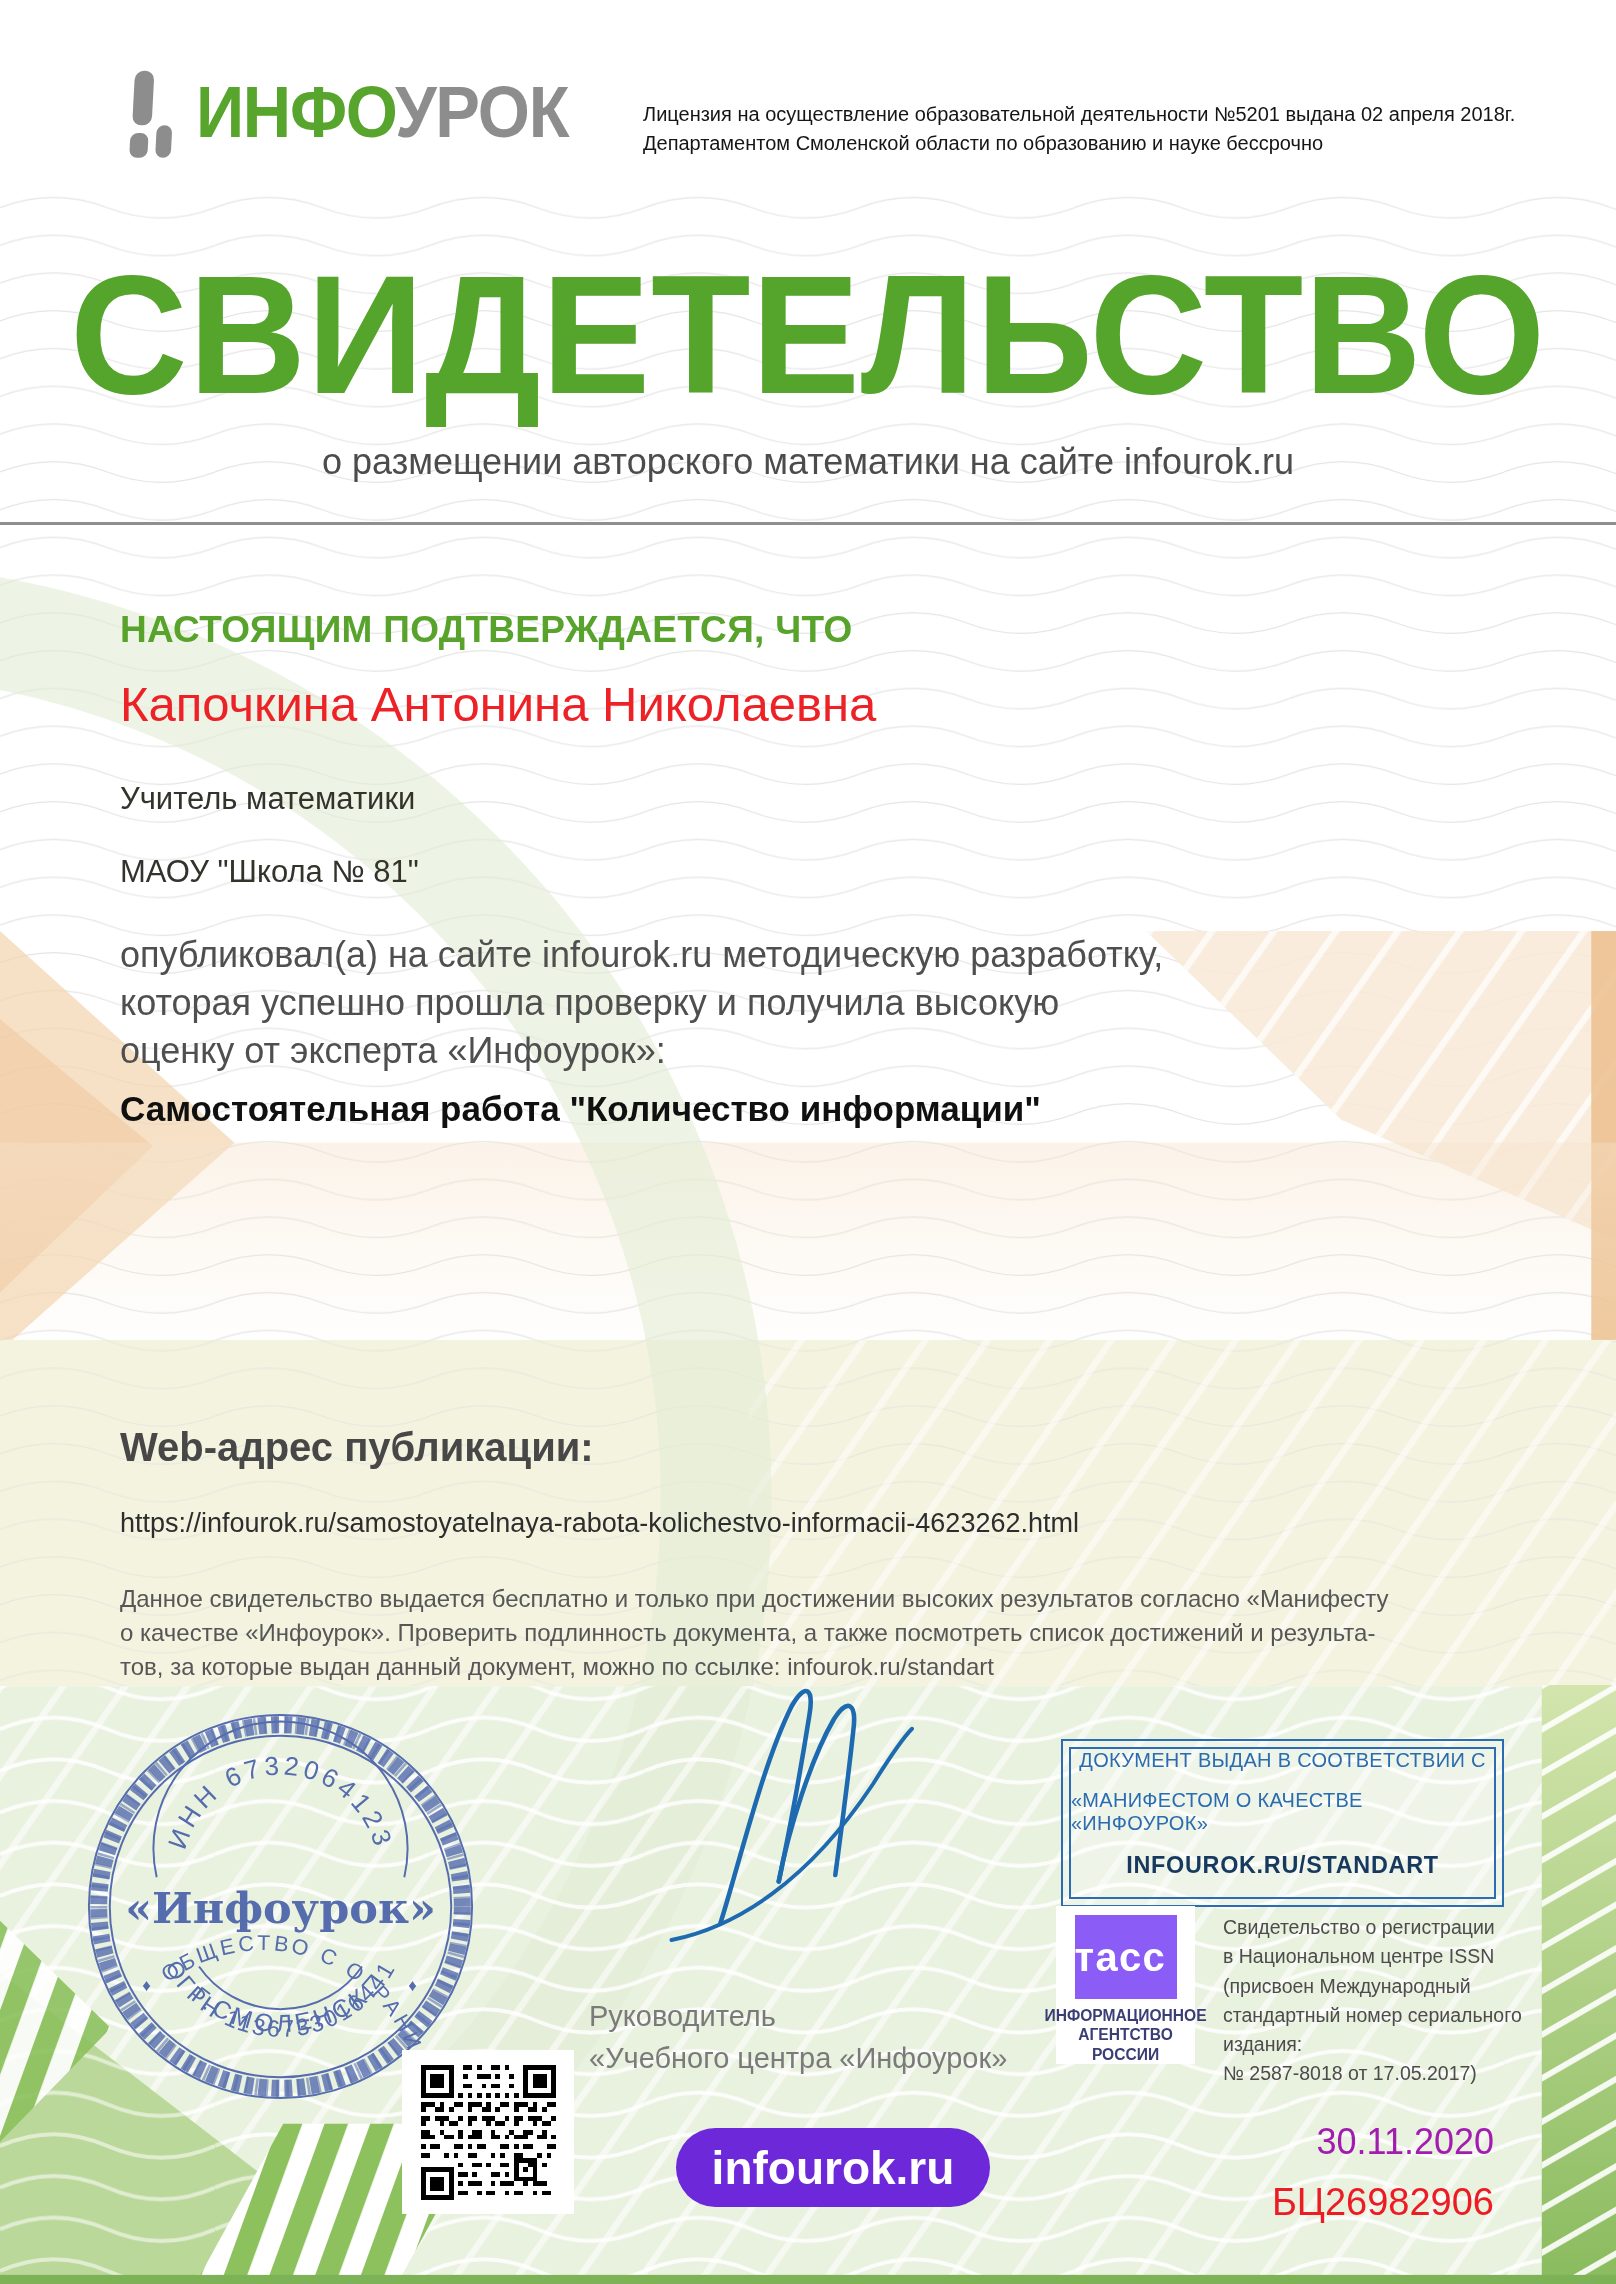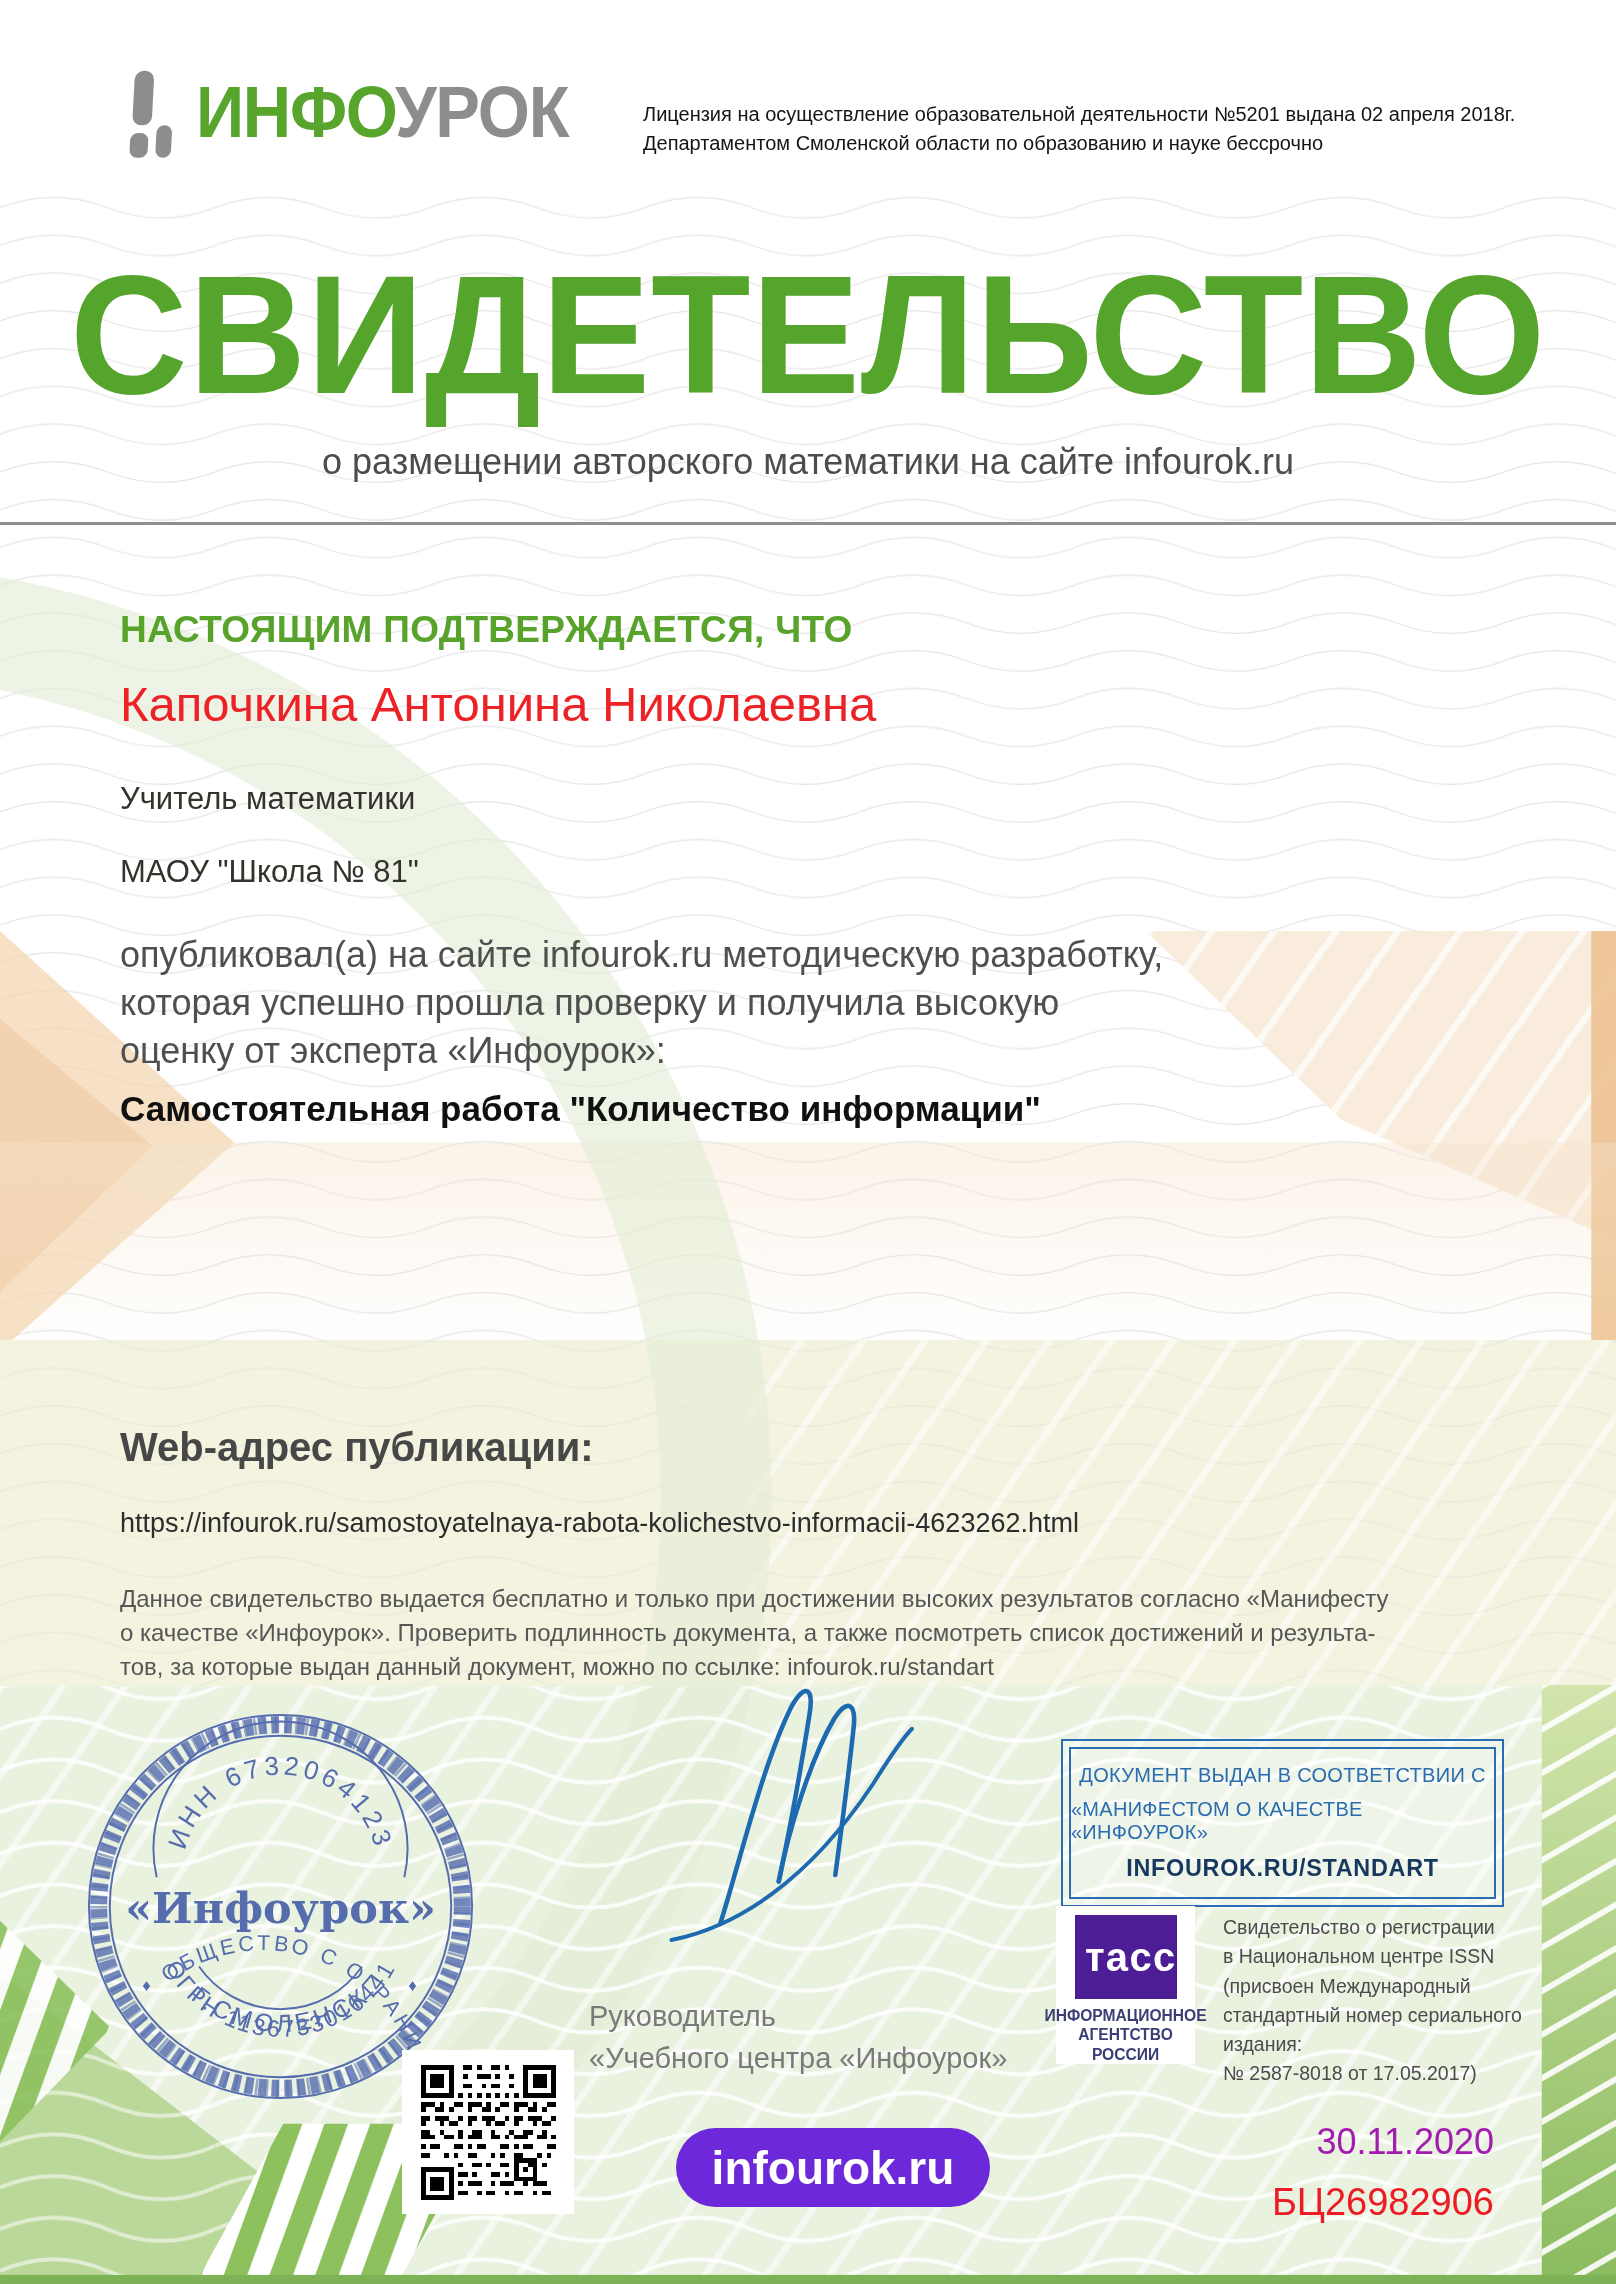--- a/index.html
+++ b/index.html
@@ -43,28 +43,28 @@
   
   .signature-svg{left:658px;top:1667px;z-index:2;}
   .sig-name{left:589px;top:1942px;font-size:42px;color:#6b6b6b;z-index:3;}
   .sig-role1{left:589px;top:2000px;font-size:29px;color:#7a7a7a;z-index:3;}
   .sig-role2{left:589px;top:2042px;font-size:29px;color:#7a7a7a;z-index:3;}
 
   
   .qbox{left:1061px;top:1739px;width:443px;height:168px;border:2.6px solid #2b6cb3;background:rgba(255,255,255,.25);
         box-sizing:border-box;padding:5.9px;z-index:3;}
   .qbox-inner{width:100%;height:100%;border:2px solid #2b6cb3;box-sizing:border-box;
-              display:flex;flex-direction:column;align-items:center;justify-content:center;gap:11px;}
+              display:flex;flex-direction:column;align-items:center;gap:17px;}
   .qline{font-size:20px;color:#2a6cb0;letter-spacing:0.3px;}
   .qline3{font-size:23.4px;font-weight:bold;color:#17395f;letter-spacing:0.7px;}
 
   
   .tass-card{left:1056px;top:1906px;width:139px;height:158px;background:#ffffff;z-index:3;
              display:flex;flex-direction:column;align-items:center;padding-top:9px;box-sizing:border-box;}
-  .tass-square{width:102px;height:102px;background:#4c1d95;display:flex;align-items:center;justify-content:flex-end;}
+  .tass-square{width:102px;height:102px;background:#8b5cf6;display:flex;align-items:center;justify-content:flex-start;}
   .tass-logo{color:#ffffff;font-size:40px;font-weight:bold;letter-spacing:1.3px;}
   .tass-sub{margin-top:6.5px;font-size:15.6px;font-weight:bold;color:#3b3e75;text-align:center;line-height:1.25;}
   .issn{left:1223px;top:1913px;width:300px;font-size:19.5px;color:#4c4c4c;line-height:1.5;z-index:3;}
 
   
   .site-pill{left:676px;top:2128px;width:314px;height:79px;border-radius:40px;background:#6d28d9;z-index:3;
              display:flex;align-items:center;justify-content:center;cursor:pointer;}
   .site-pill-label{color:#ffffff;font-size:46px;font-weight:bold;}
   .doc-date{left:1172px;top:2121px;width:322px;text-align:right;font-size:36px;color:#a21caf;z-index:3;}
   .doc-number{left:1172px;top:2181px;width:322px;text-align:right;font-size:38px;color:#ed1c24;z-index:3;}

